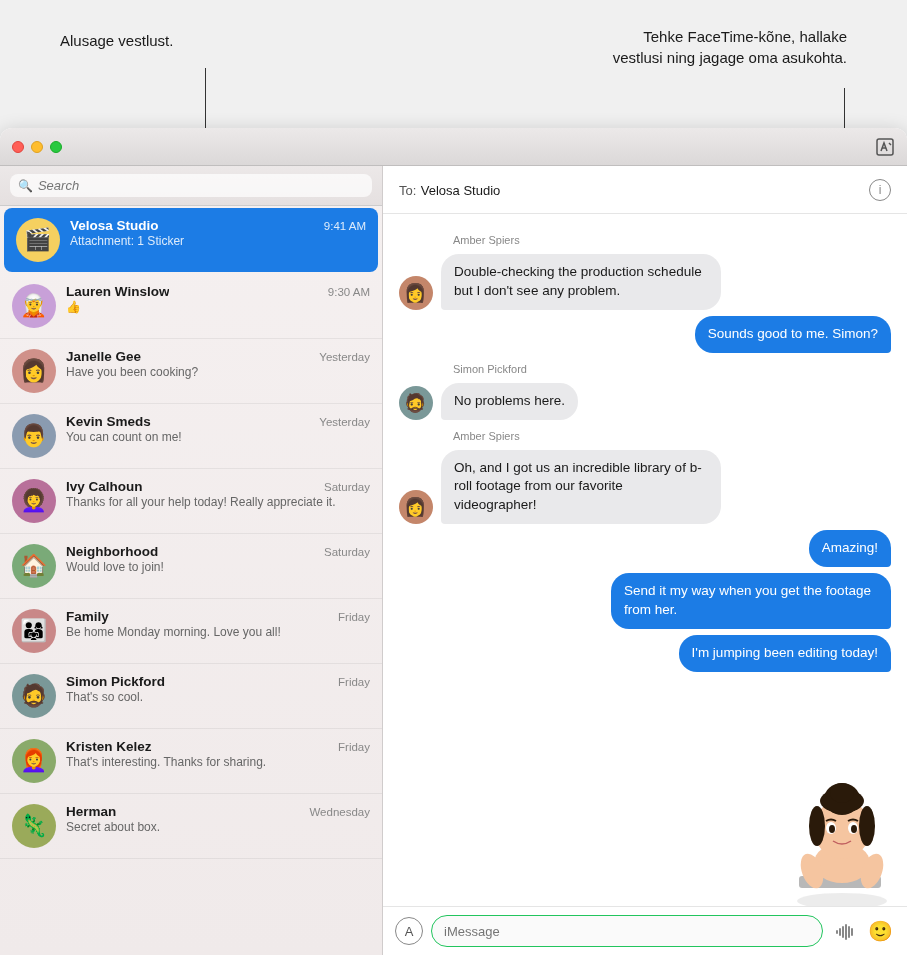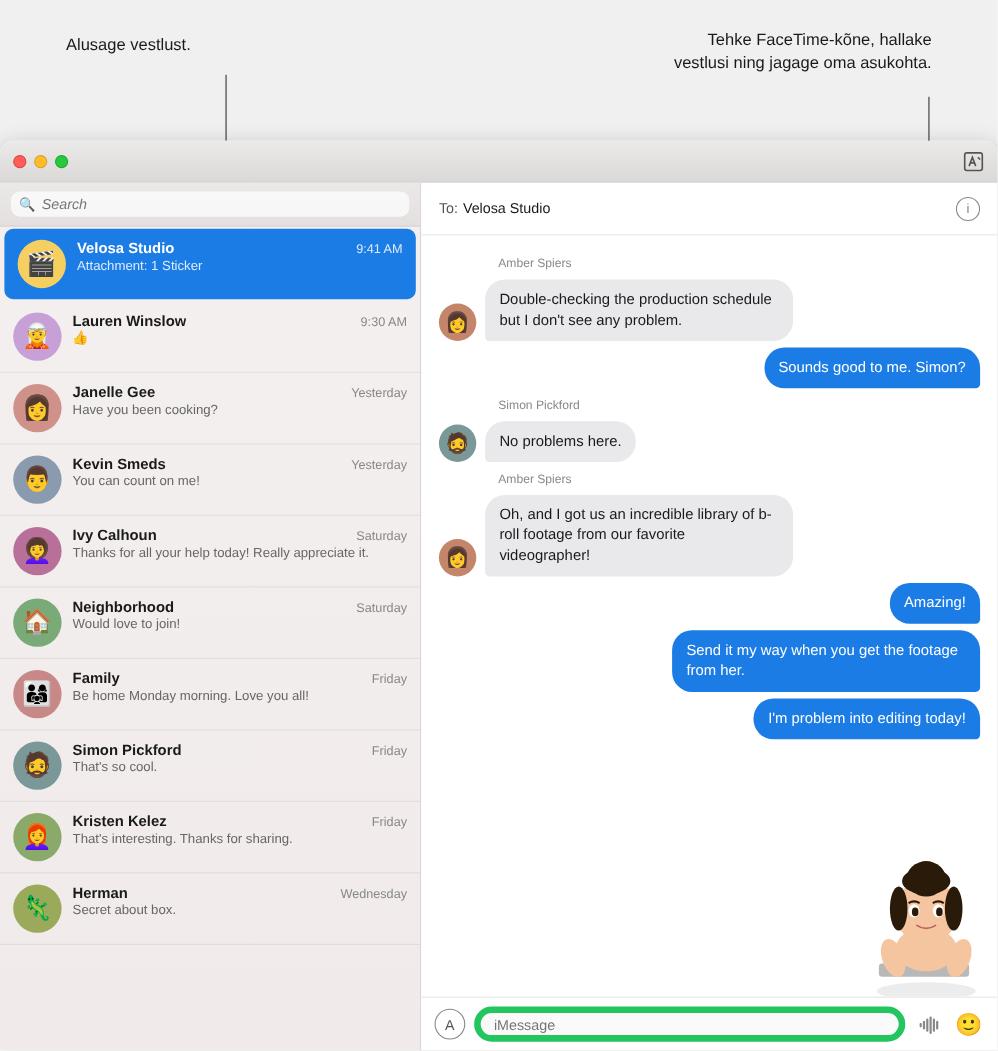--- a/index.html
+++ b/index.html
@@ -344,21 +344,21 @@
       align-items: center;
       justify-content: center;
       font-size: 13px;
       color: #555;
       cursor: pointer;
       flex-shrink: 0;
     }
     .imessage-input {
       flex: 1;
       height: 32px;
-      border: 6px solid #22c55e;
+      border: 1px solid #22c55e;
       border-radius: 16px;
       padding: 0 12px;
       font-size: 13px;
       color: #999;
       outline: none;
       background: #fafafa;
     }
     .audio-btn {
       width: 28px;
       height: 28px;
@@ -554,21 +554,21 @@
             <div class="msg-avatar" style="background: rgb(196, 134, 106);">👩</div>
             <div class="bubble incoming">Oh, and I got us an incredible library of b-roll footage from our favorite videographer!</div>
           </div>
           <div class="message-row outgoing">
             <div class="bubble outgoing">Amazing!</div>
           </div>
           <div class="message-row outgoing">
             <div class="bubble outgoing">Send it my way when you get the footage from her.</div>
           </div>
           <div class="message-row outgoing">
-            <div class="bubble outgoing">I'm problem into editing today!</div>
+            <div class="bubble outgoing">I'm jumping been editing today!</div>
           </div>
         </div>
 
       <div class="memoji-area">
         <svg width="110" height="135" viewBox="0 0 110 135">
 
           <ellipse cx="55" cy="130" rx="45" ry="8" fill="#d0d0d0" opacity="0.4"></ellipse>
 
           <rect x="12" y="105" width="82" height="12" rx="3" fill="#b8b8b8"></rect>
           <rect x="18" y="95" width="70" height="12" rx="2" fill="#c8c8c8"></rect>

